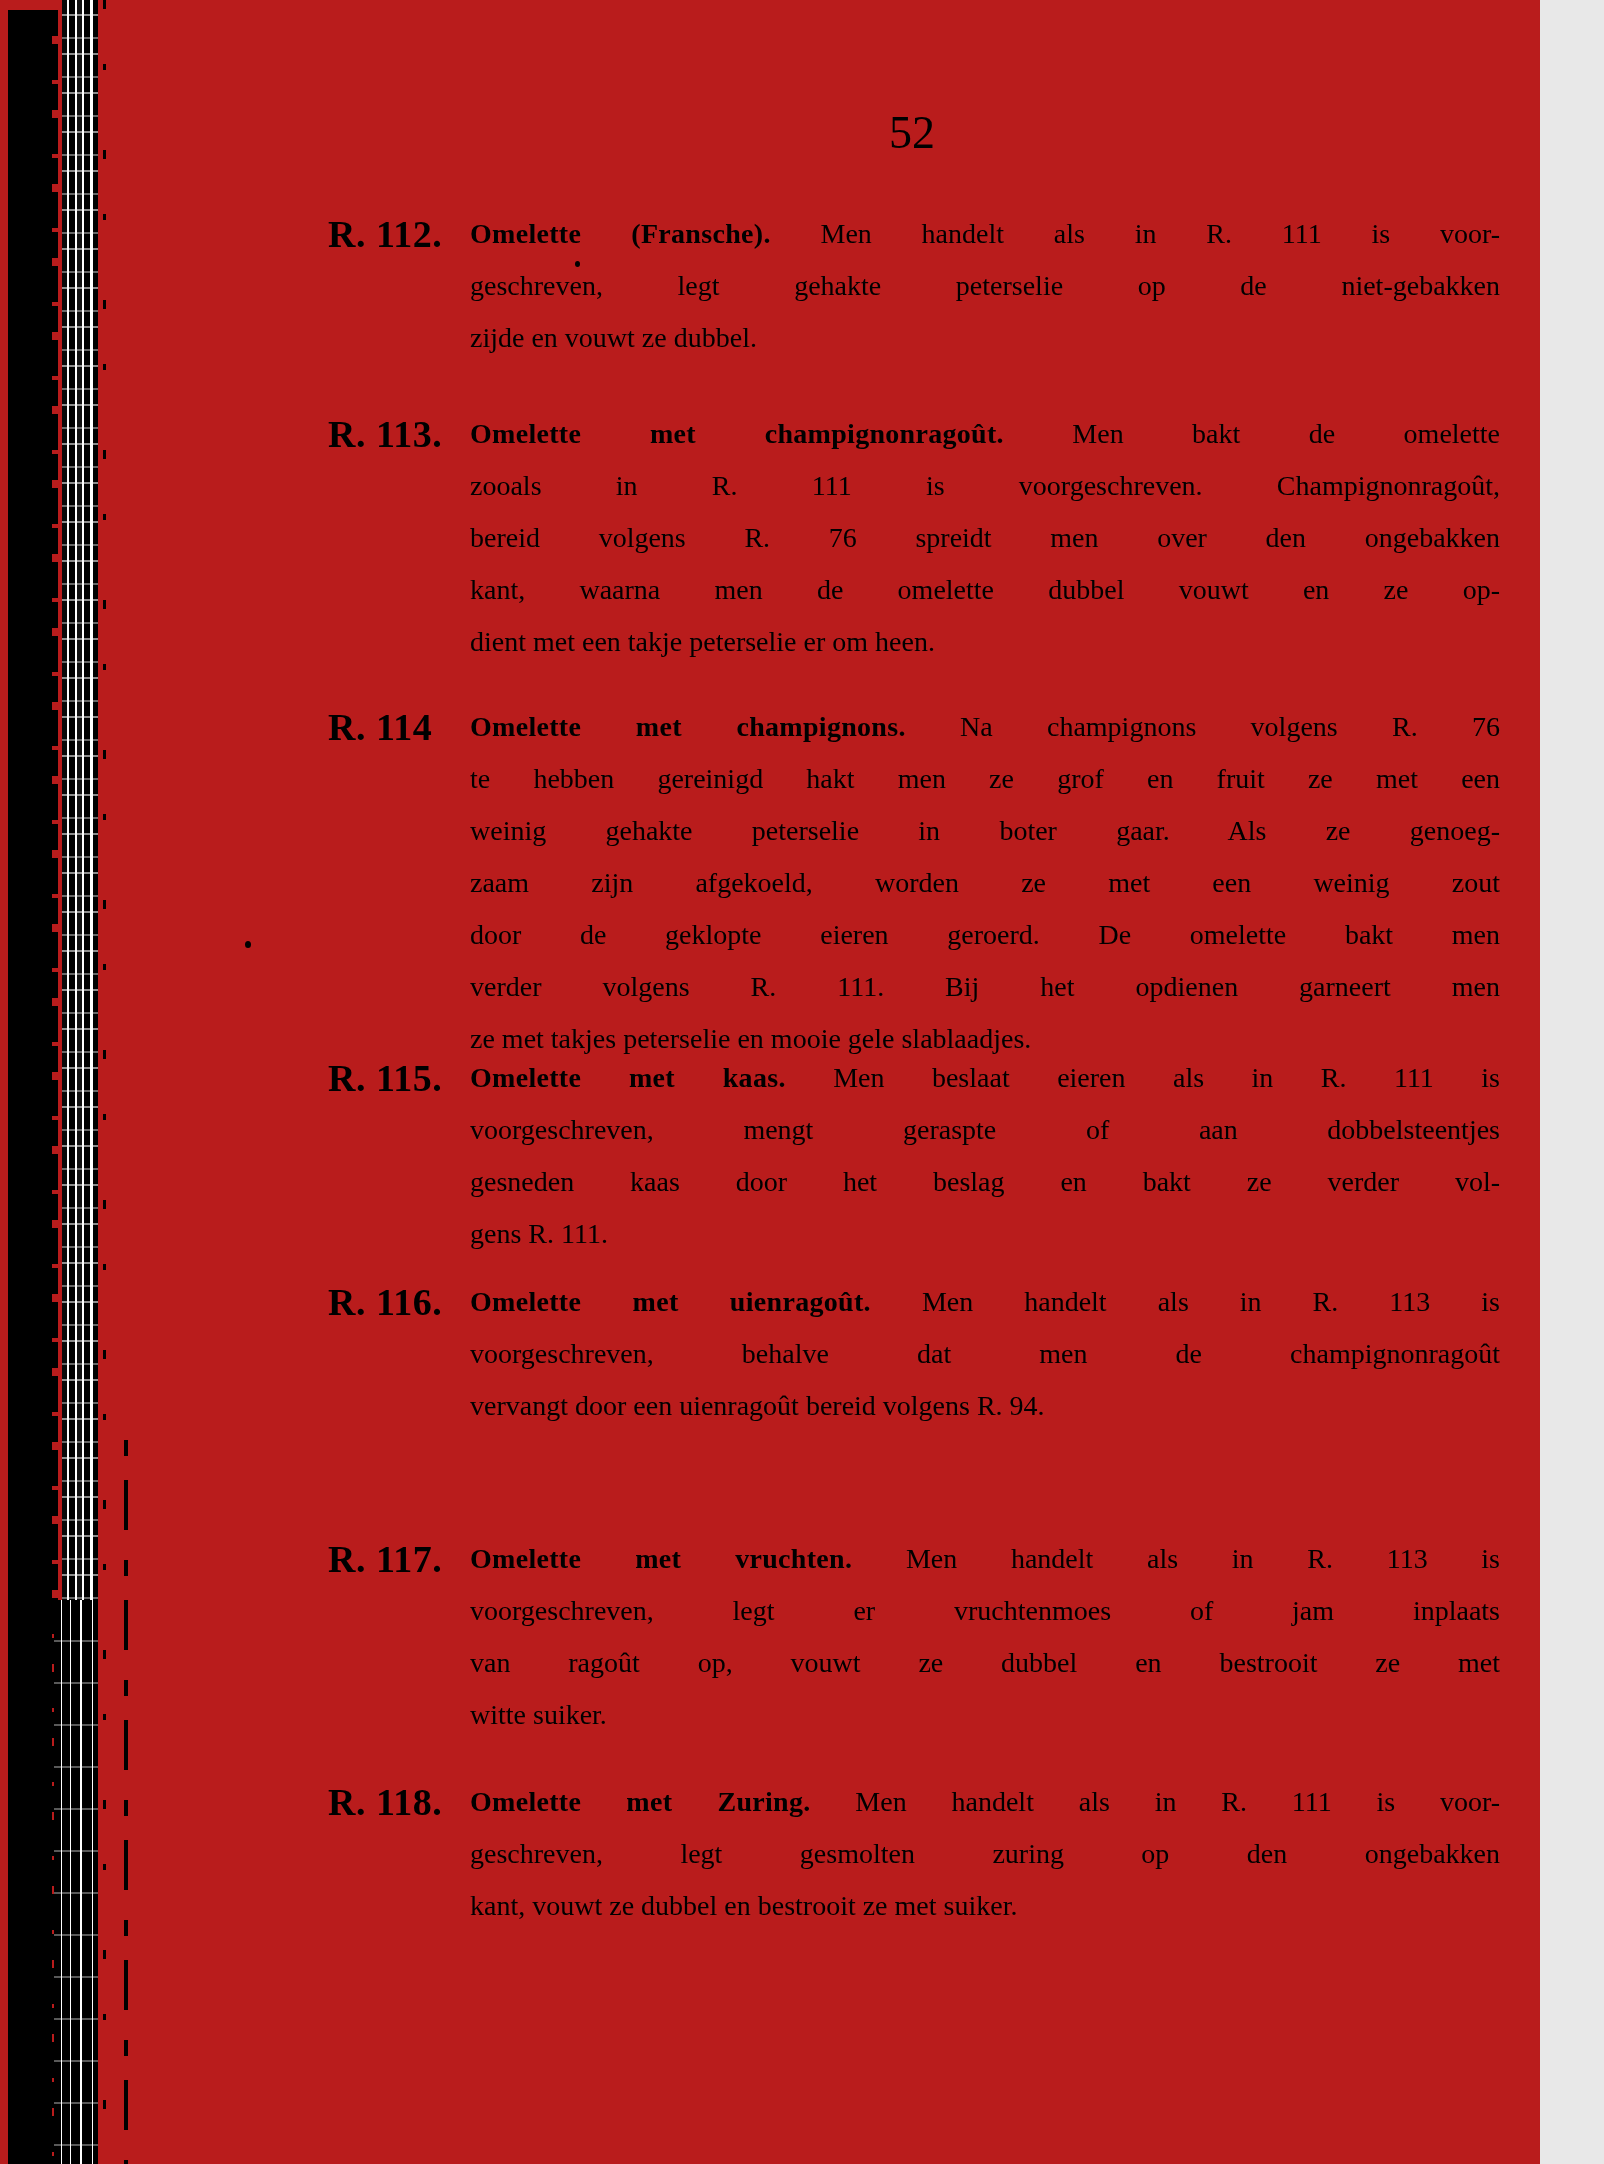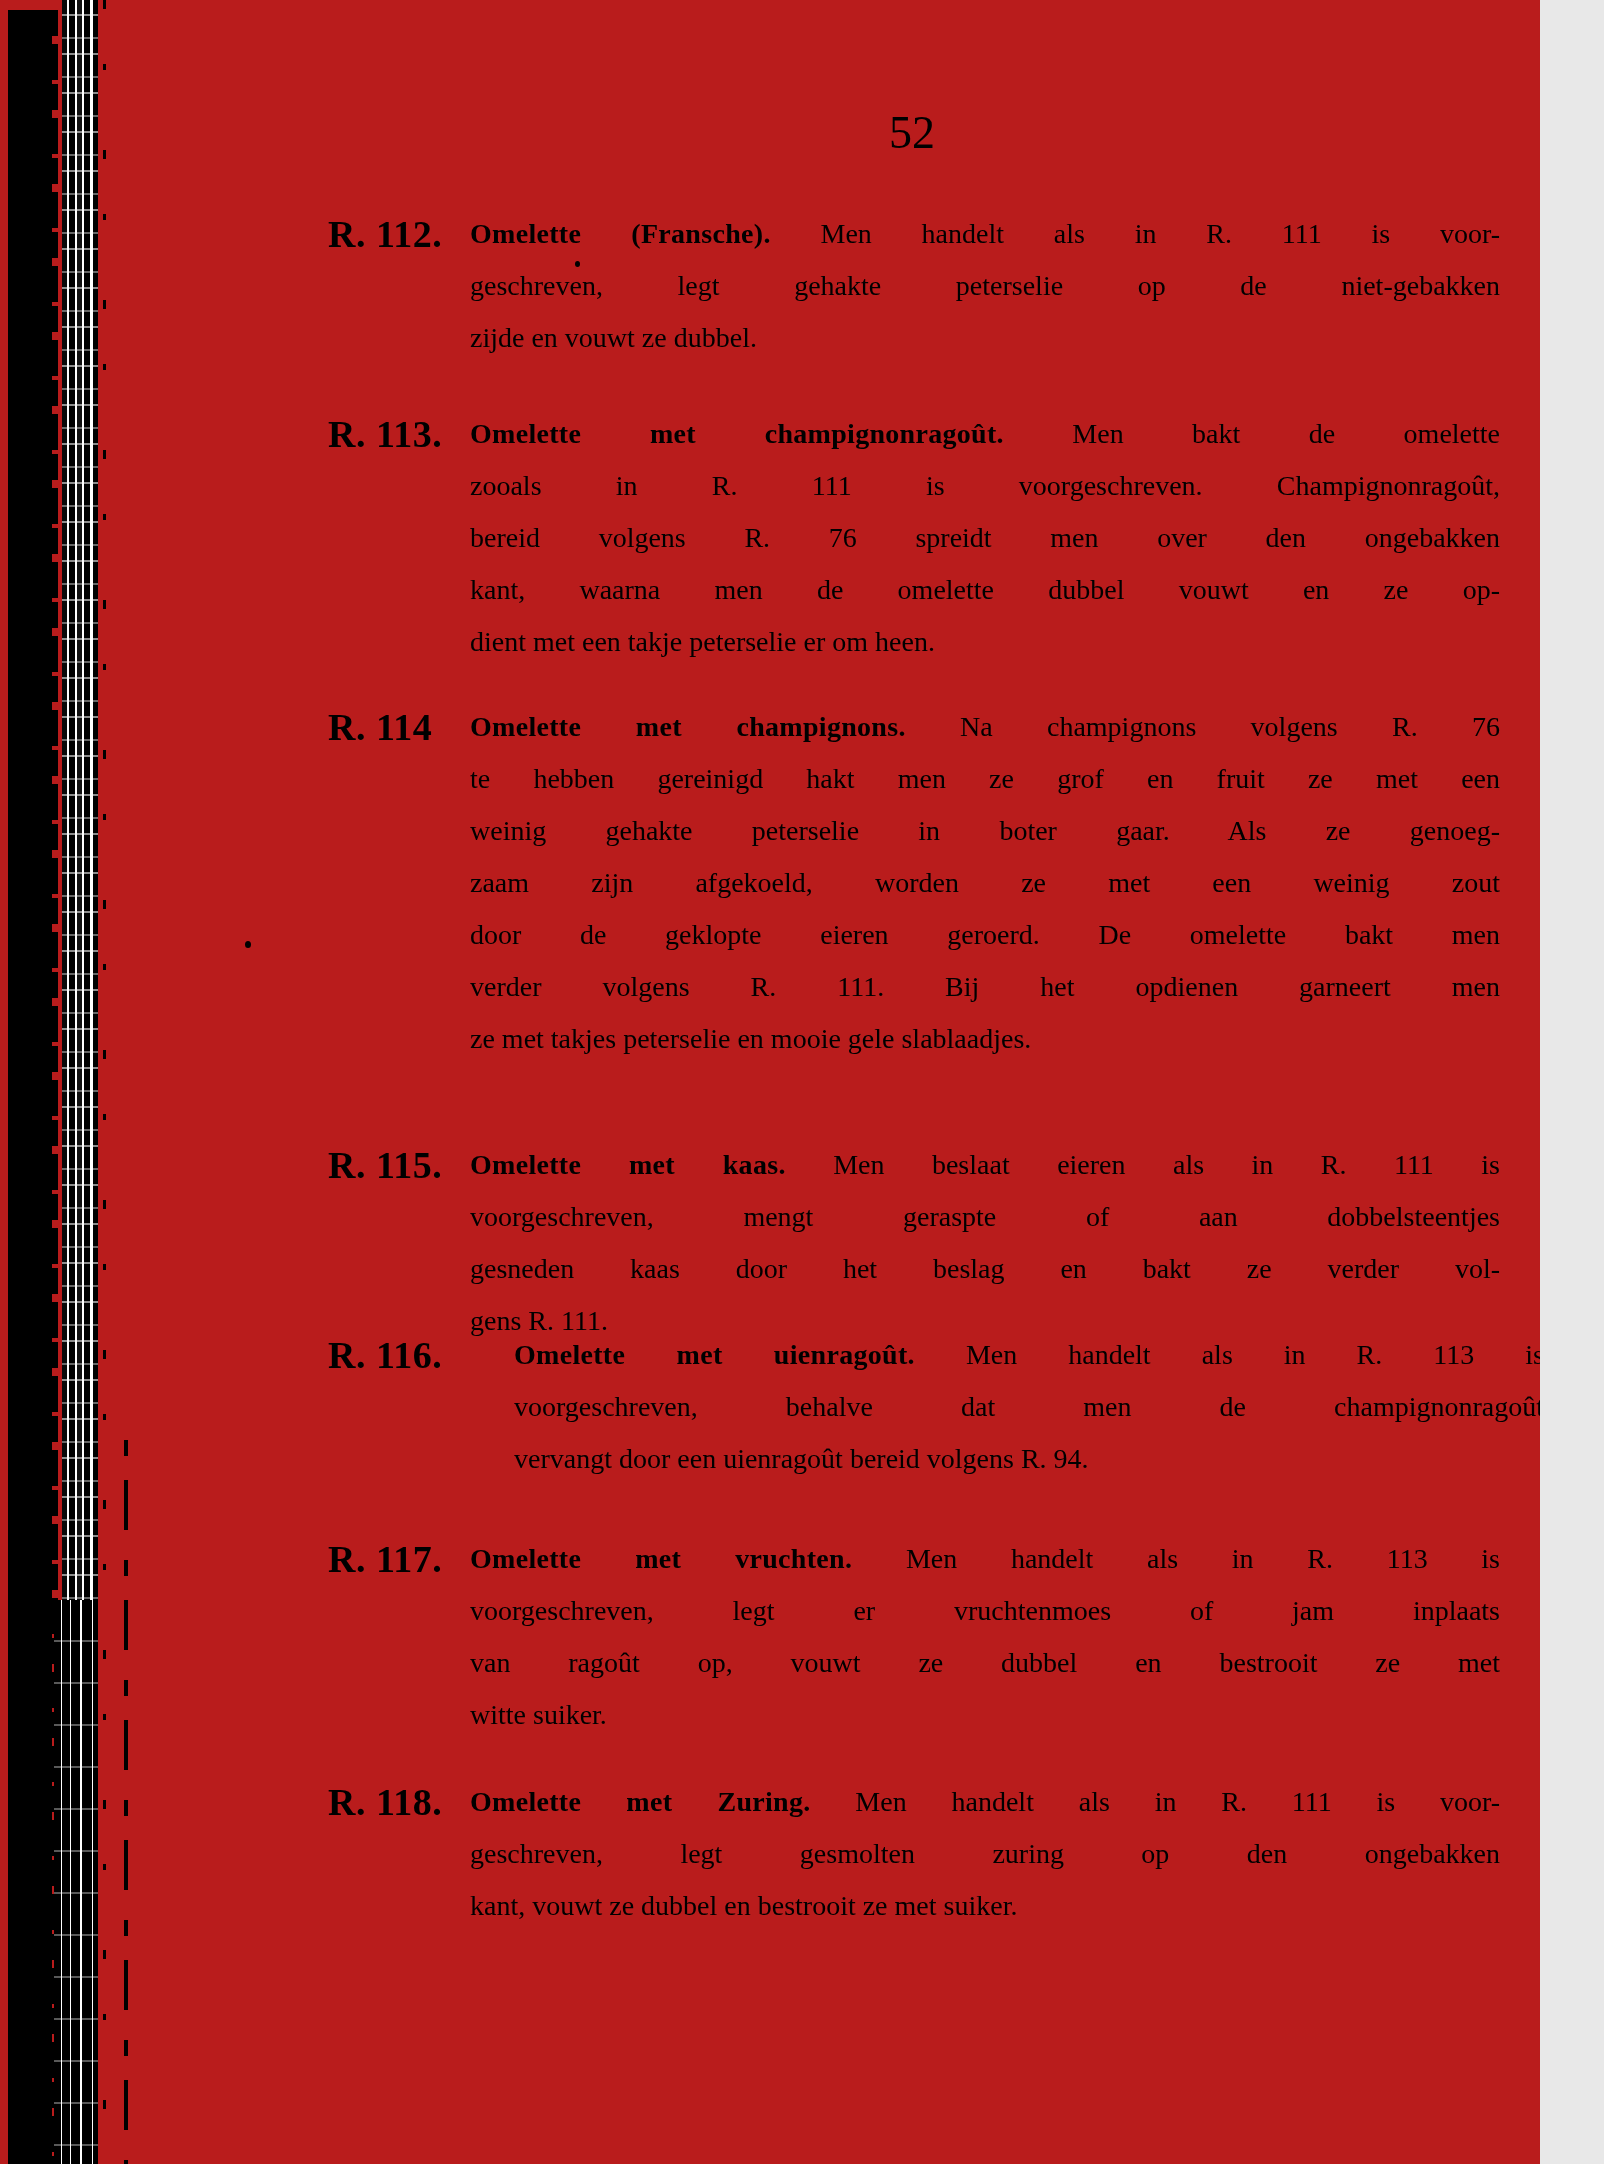--- a/index.html
+++ b/index.html
@@ -115,30 +115,30 @@
         <div class="recipe-body">
           <div class="line"><span class="recipe-title">Omelette met champignons.</span> <span>Na champignons volgens R. 76</span></div>
           <div class="line">te hebben gereinigd hakt men ze grof en fruit ze met een</div>
           <div class="line">weinig gehakte peterselie in boter gaar. Als ze genoeg-</div>
           <div class="line">zaam zijn afgekoeld, worden ze met een weinig zout</div>
           <div class="line">door de geklopte eieren geroerd. De omelette bakt men</div>
           <div class="line">verder volgens R. 111. Bij het opdienen garneert men</div>
           <div class="line last">ze met takjes peterselie en mooie gele slablaadjes.</div>
         </div>
       </div>
-      <div class="recipe" style="top: 1139px;">
+      <div class="recipe" style="top: 1052px;">
         <div class="recipe-number">R. 115.</div>
         <div class="recipe-body">
           <div class="line"><span class="recipe-title">Omelette met kaas.</span> <span>Men beslaat eieren als in R. 111 is</span></div>
           <div class="line">voorgeschreven, mengt geraspte of aan dobbelsteentjes</div>
           <div class="line">gesneden kaas door het beslag en bakt ze verder vol-</div>
           <div class="line last">gens R. 111.</div>
         </div>
       </div>
-      <div class="recipe" style="top: 1329px; gap: 44px;">
+      <div class="recipe" style="top: 1276px;">
         <div class="recipe-number">R. 116.</div>
         <div class="recipe-body">
           <div class="line"><span class="recipe-title">Omelette met uienragoût.</span> <span>Men handelt als in R. 113 is</span></div>
           <div class="line">voorgeschreven, behalve dat men de champignonragoût</div>
           <div class="line last">vervangt door een uienragoût bereid volgens R. 94.</div>
         </div>
       </div>
       <div class="recipe" style="top: 1533px;">
         <div class="recipe-number">R. 117.</div>
         <div class="recipe-body">

